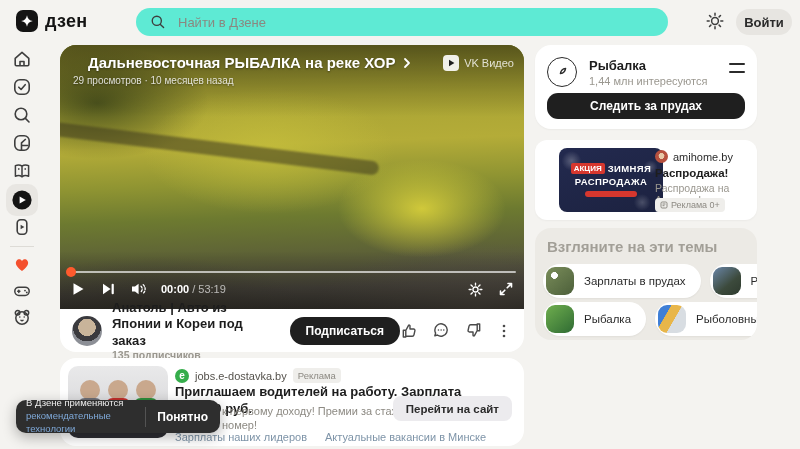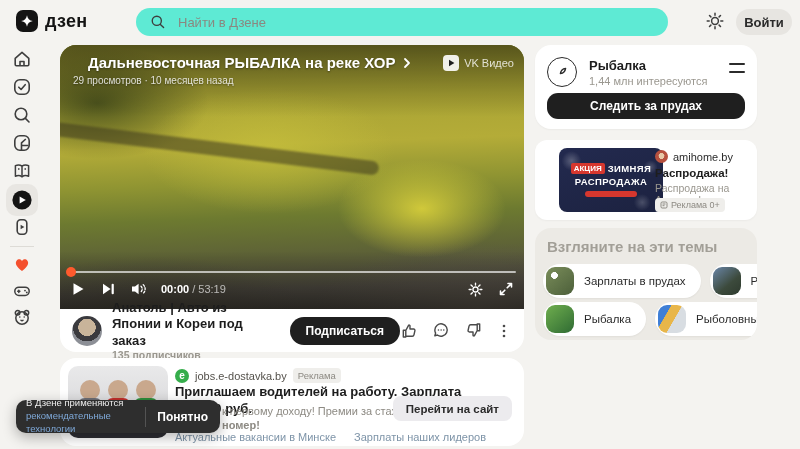--- a/index.html
+++ b/index.html
@@ -314,24 +314,24 @@
         <span class="b2"></span>
         <span class="b3"></span>
     </div>
     <div class="abs ad-srcrow">
       <span class="e-logo">e</span>
       <span class="ad-domain">jobs.e-dostavka.by</span>
       <span class="ad-badge">Реклама</span>
     </div>
     <div class="abs ad-title">Приглашаем водителей на работу. Зарплата от 3000 руб.</div>
     <div class="abs ad-body" style="left:162px;top:46px;">к первому доходу! Премии за стаж работы.</div>
-    <div class="abs ad-body" style="left:162px;top:60px;font-weight:bold;">номер!</div>
+    <div class="abs ad-body" style="left:162px;top:60px;">номер!</div>
     <div class="abs ad-links">
+      <span>Зарплаты наших лидеров</span>
       <span>Актуальные вакансии в Минске</span>
-      <span>Зарплаты наших лидеров</span>
     </div>
     <button class="abs cta-btn">Перейти на сайт</button>
   </div>
 
   <div class="abs tcard">
     <span class="abs t-ic">
       <svg width="16" height="16" viewBox="0 0 16 16">
           <path d="M11.6 4.4c-3.2.4-4.7 1.9-5.2 5.2 3.2-.4 4.7-1.9 5.2-5.2z" fill="none" stroke="#2b2b2b" stroke-width="1.4" stroke-linejoin="round"></path>
         </svg>
     </span>

